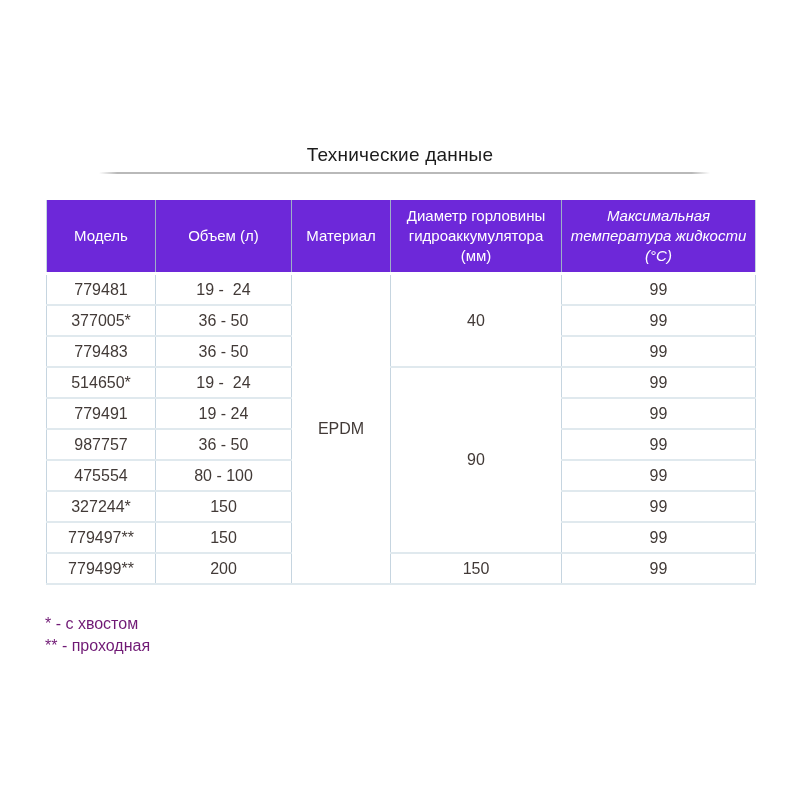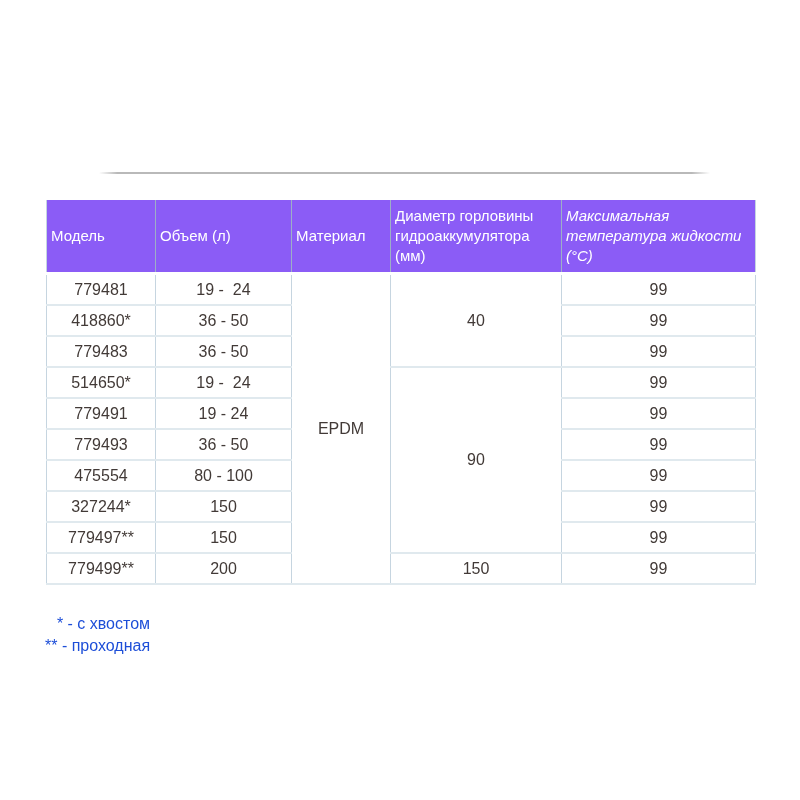--- a/index.html
+++ b/index.html
@@ -40,26 +40,26 @@
     left: 46px;
   }
   table.spec {
     border-collapse: collapse;
     table-layout: fixed;
     width: 709px;
     border: 1px solid #c6d5e0;
     border-top: none;
   }
   table.spec th {
-    background: #8b5cf6;
+    background: #6d28d9;
     color: #ffffff;
     font-weight: normal;
     font-size: 15px;
     line-height: 20px;
-    text-align: left;
+    text-align: center;
     vertical-align: middle;
     height: 72px;
     padding: 0 4px;
     border-left: 1px solid #9dafc6;
     border-right: 1px solid #9dafc6;
     border-top: none;
     border-bottom: 3px solid #ffffff;
     white-space: pre-line;
   }
   table.spec th:first-child { border-left: none; }
@@ -75,31 +75,31 @@
     border-left: 1px solid #c6d5e0;
     border-right: 1px solid #c6d5e0;
     border-top: 2px solid #e0e9ee;
     border-bottom: 2px solid #e0e9ee;
     white-space: pre;
   }
   .footnotes {
     position: absolute;
     top: 613px;
     left: 45px;
-    color: #1d4ed8;
+    color: #701a75;
     font-size: 16px;
     line-height: 22px;
-    text-align: right;
   }
 </style>
 </head>
 <body>
 
 <div class="page">
 
+  <div class="title">Технические данные</div>
   <div class="title-rule"></div>
 
   <div class="table-wrap">
     <table class="spec">
       <colgroup>
         <col style="width:109px">
         <col style="width:136px">
         <col style="width:99px">
         <col style="width:171px">
         <col style="width:194px">
@@ -119,42 +119,42 @@
       </thead>
       <tbody>
           <tr>
             <td>779481</td>
             <td>19 -  24</td>
             <td rowspan="10">EPDM</td>
             <td rowspan="3">40</td>
             <td>99</td>
           </tr>
           <tr>
-            <td>418860*</td>
+            <td>377005*</td>
             <td>36 - 50</td>
             <td>99</td>
           </tr>
           <tr>
             <td>779483</td>
             <td>36 - 50</td>
             <td>99</td>
           </tr>
           <tr>
             <td>514650*</td>
             <td>19 -  24</td>
             <td rowspan="6">90</td>
             <td>99</td>
           </tr>
           <tr>
             <td>779491</td>
             <td>19 - 24</td>
             <td>99</td>
           </tr>
           <tr>
-            <td>779493</td>
+            <td>987757</td>
             <td>36 - 50</td>
             <td>99</td>
           </tr>
           <tr>
             <td>475554</td>
             <td>80 - 100</td>
             <td>99</td>
           </tr>
           <tr>
             <td>327244*</td>

